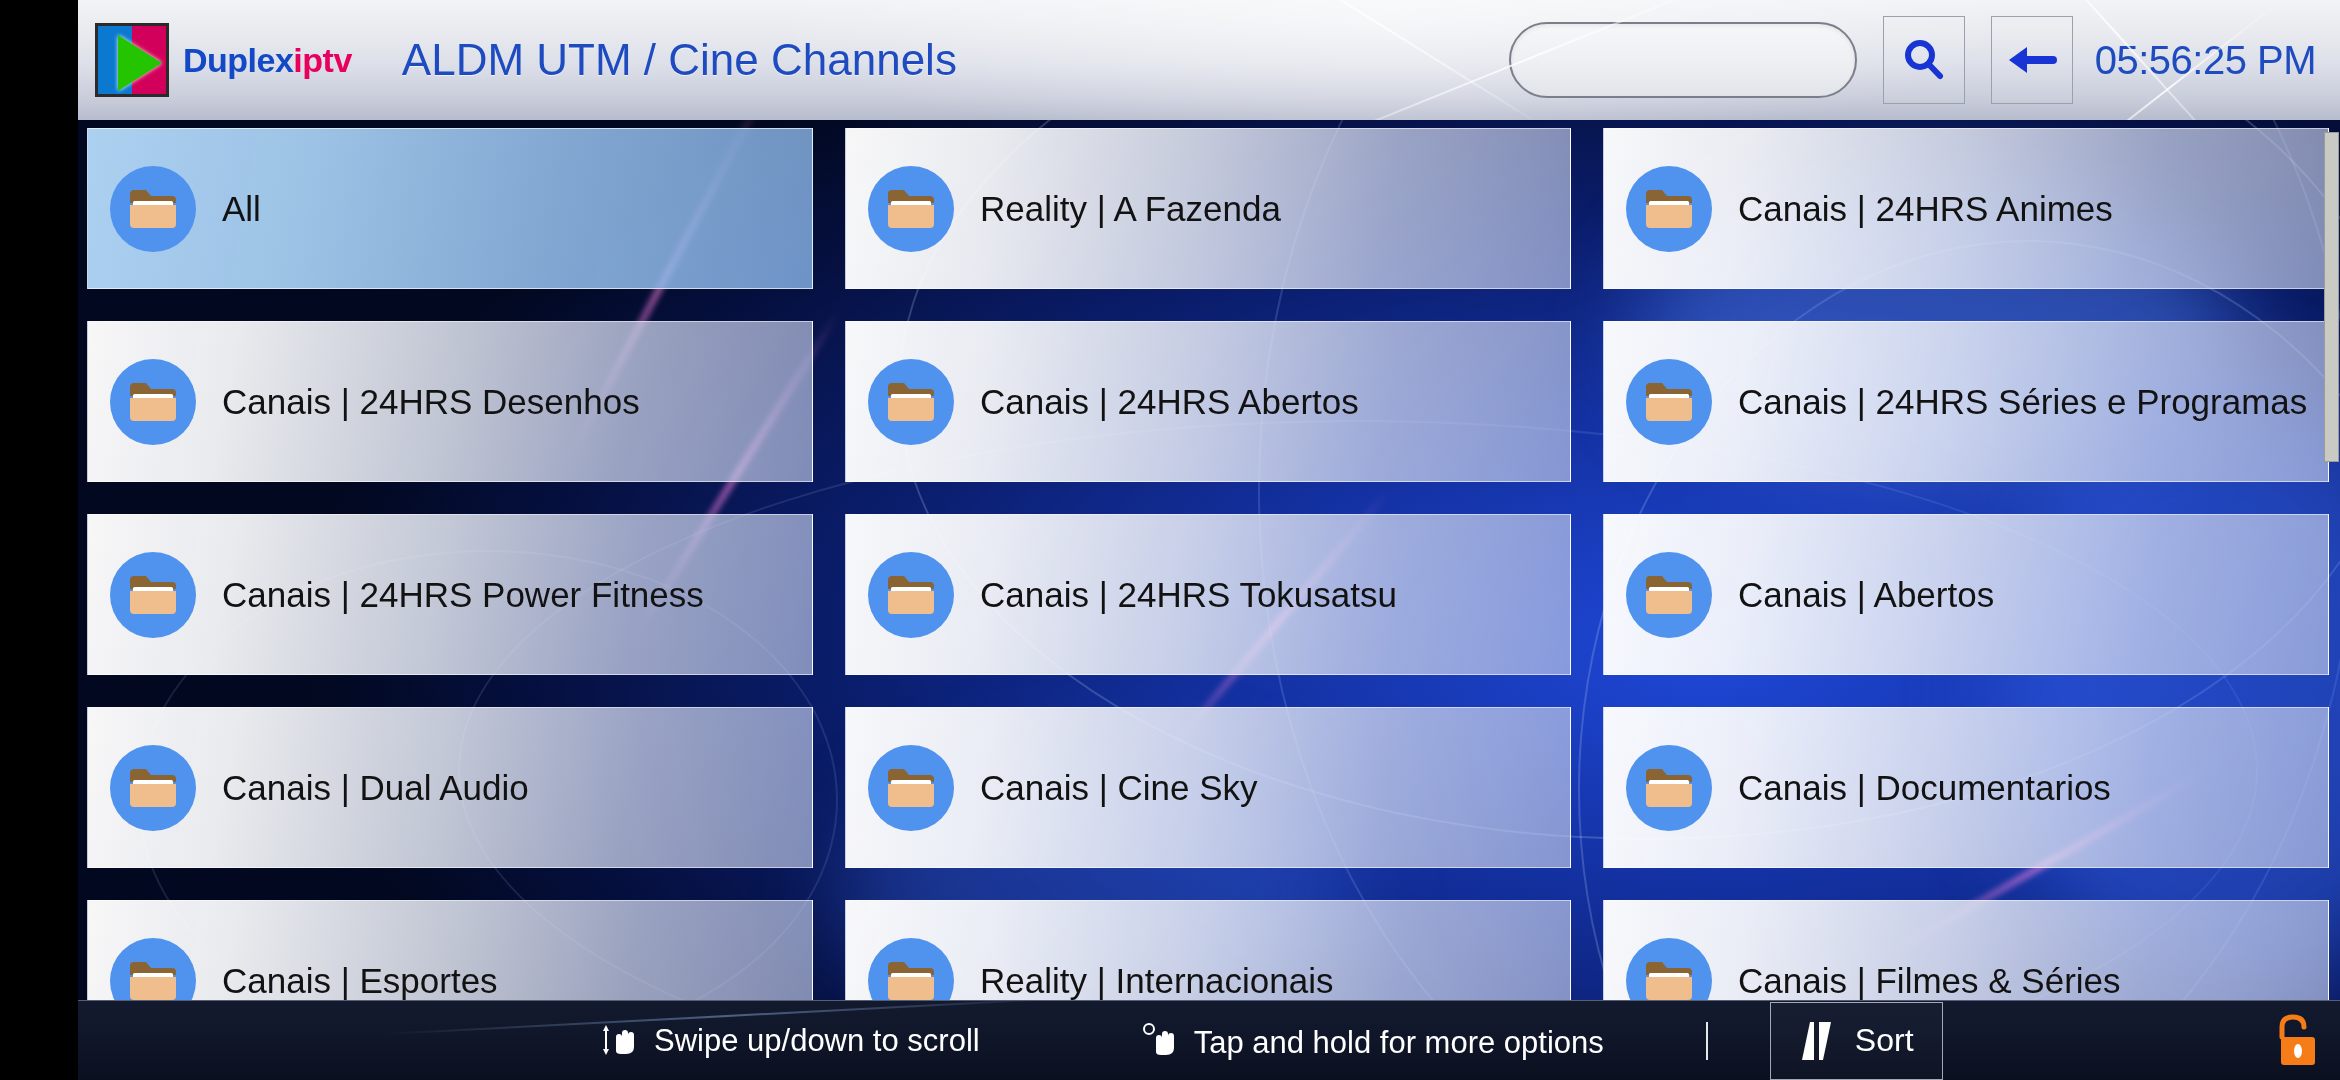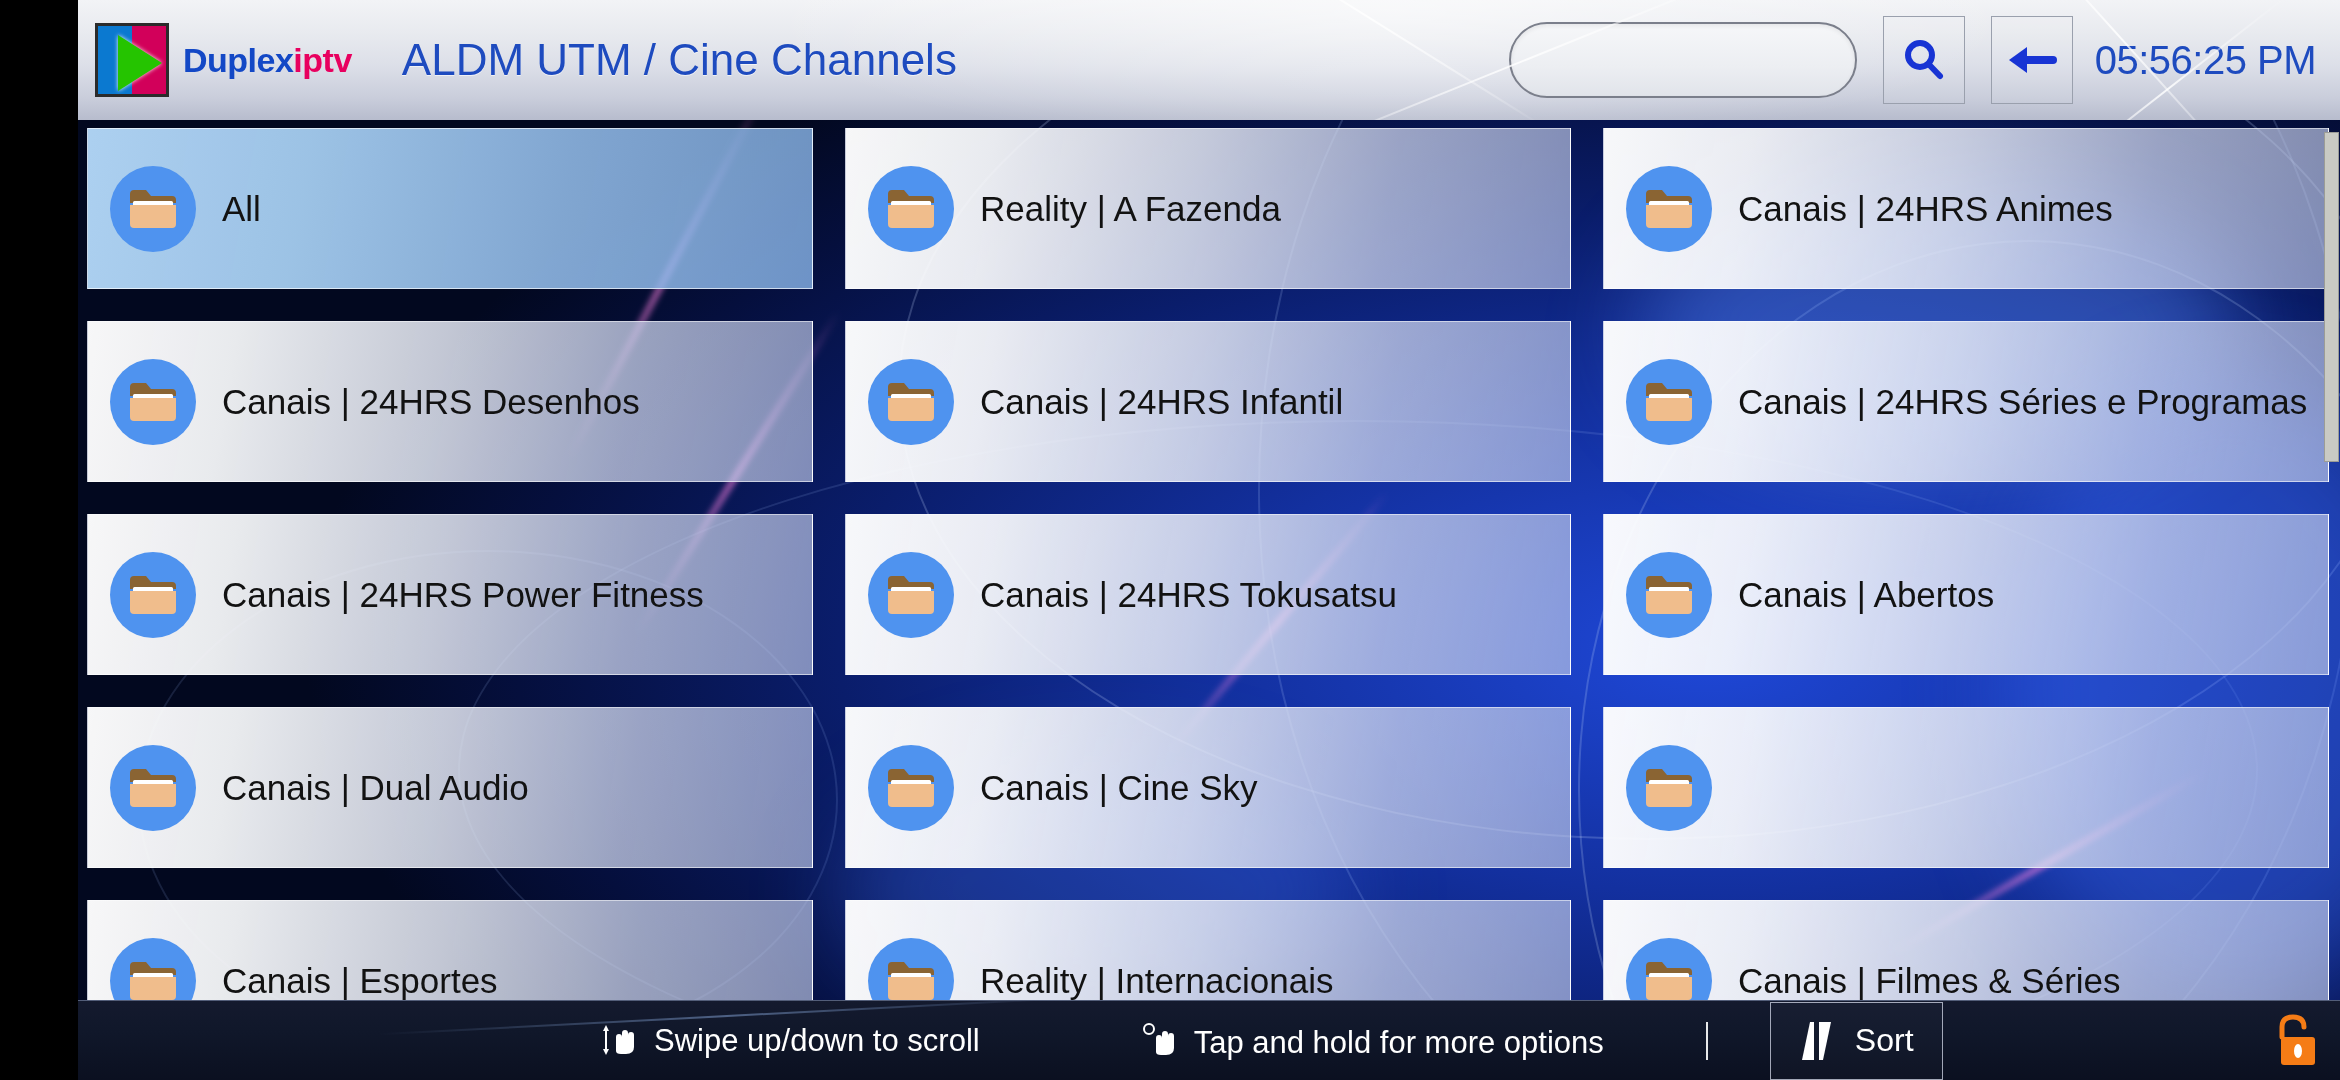--- a/index.html
+++ b/index.html
@@ -449,21 +449,21 @@
             <div class="card-label">Canais | 24HRS Desenhos</div>
           </div>
           <div class="card">
             <div class="folder-icon">
               <svg width="52" height="44" viewBox="0 0 52 44">
                 <path d="M3 7 Q3 3 7 3 L19 3 L24 9 L45 9 Q49 9 49 13 L49 16 L3 16 Z" fill="#8a6433"></path>
                 <rect x="6" y="14" width="40" height="6" rx="1.5" fill="#ffffff"></rect>
                 <path d="M3 18 L49 18 L49 37 Q49 41 45 41 L7 41 Q3 41 3 37 Z" fill="#f0bd8c"></path>
               </svg>
             </div>
-            <div class="card-label">Canais | 24HRS Infantil</div>
+            <div class="card-label">Canais | 24HRS Abertos</div>
           </div>
           <div class="card">
             <div class="folder-icon">
               <svg width="52" height="44" viewBox="0 0 52 44">
                 <path d="M3 7 Q3 3 7 3 L19 3 L24 9 L45 9 Q49 9 49 13 L49 16 L3 16 Z" fill="#8a6433"></path>
                 <rect x="6" y="14" width="40" height="6" rx="1.5" fill="#ffffff"></rect>
                 <path d="M3 18 L49 18 L49 37 Q49 41 45 41 L7 41 Q3 41 3 37 Z" fill="#f0bd8c"></path>
               </svg>
             </div>
             <div class="card-label">Canais | 24HRS Séries e Programas</div>
@@ -519,20 +519,21 @@
             <div class="card-label">Canais | Cine Sky</div>
           </div>
           <div class="card">
             <div class="folder-icon">
               <svg width="52" height="44" viewBox="0 0 52 44">
                 <path d="M3 7 Q3 3 7 3 L19 3 L24 9 L45 9 Q49 9 49 13 L49 16 L3 16 Z" fill="#8a6433"></path>
                 <rect x="6" y="14" width="40" height="6" rx="1.5" fill="#ffffff"></rect>
                 <path d="M3 18 L49 18 L49 37 Q49 41 45 41 L7 41 Q3 41 3 37 Z" fill="#f0bd8c"></path>
               </svg>
             </div>
+            <div class="card-label">Canais | Documentarios</div>
           </div>
           <div class="card">
             <div class="folder-icon">
               <svg width="52" height="44" viewBox="0 0 52 44">
                 <path d="M3 7 Q3 3 7 3 L19 3 L24 9 L45 9 Q49 9 49 13 L49 16 L3 16 Z" fill="#8a6433"></path>
                 <rect x="6" y="14" width="40" height="6" rx="1.5" fill="#ffffff"></rect>
                 <path d="M3 18 L49 18 L49 37 Q49 41 45 41 L7 41 Q3 41 3 37 Z" fill="#f0bd8c"></path>
               </svg>
             </div>
             <div class="card-label">Canais | Esportes</div>

